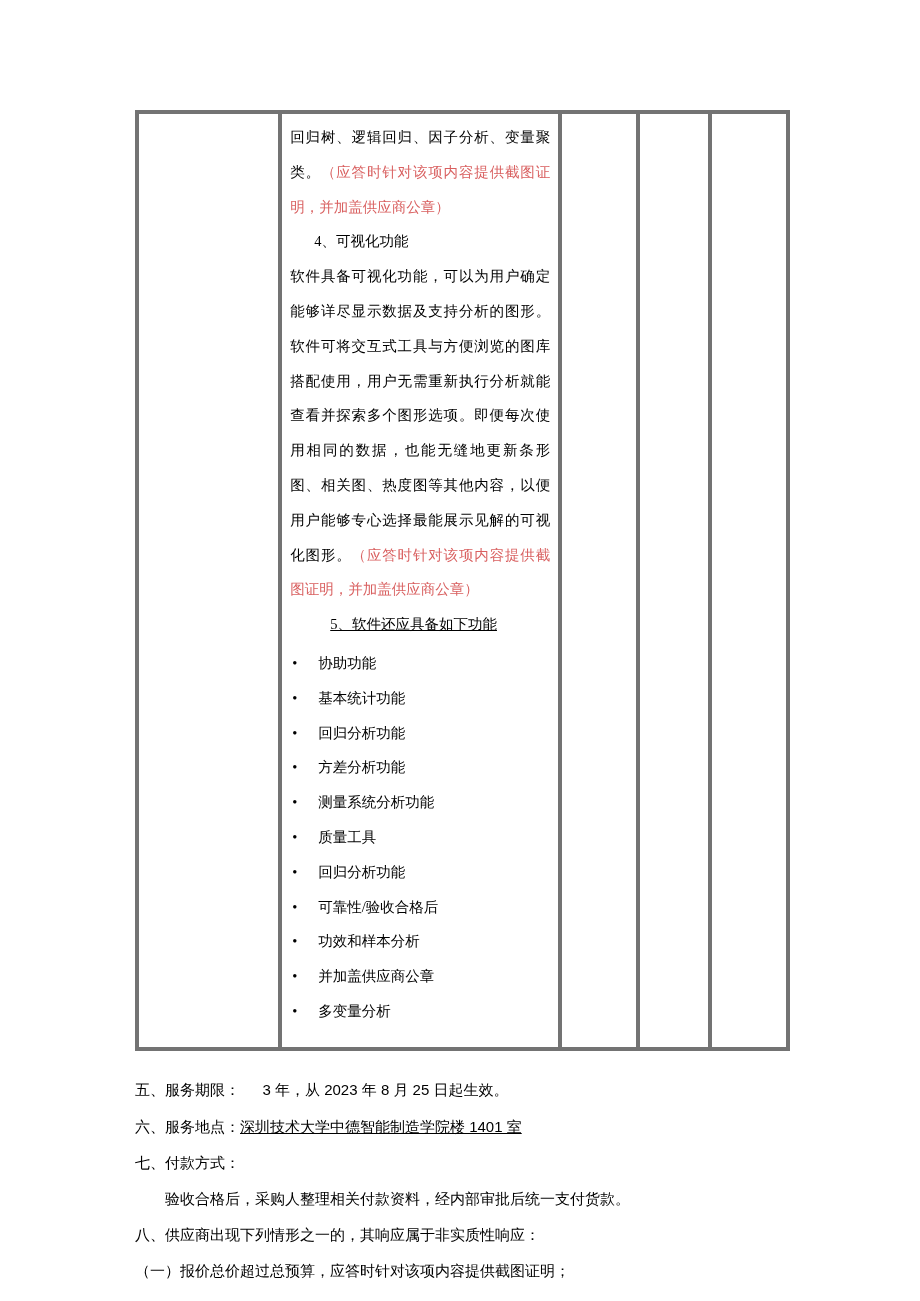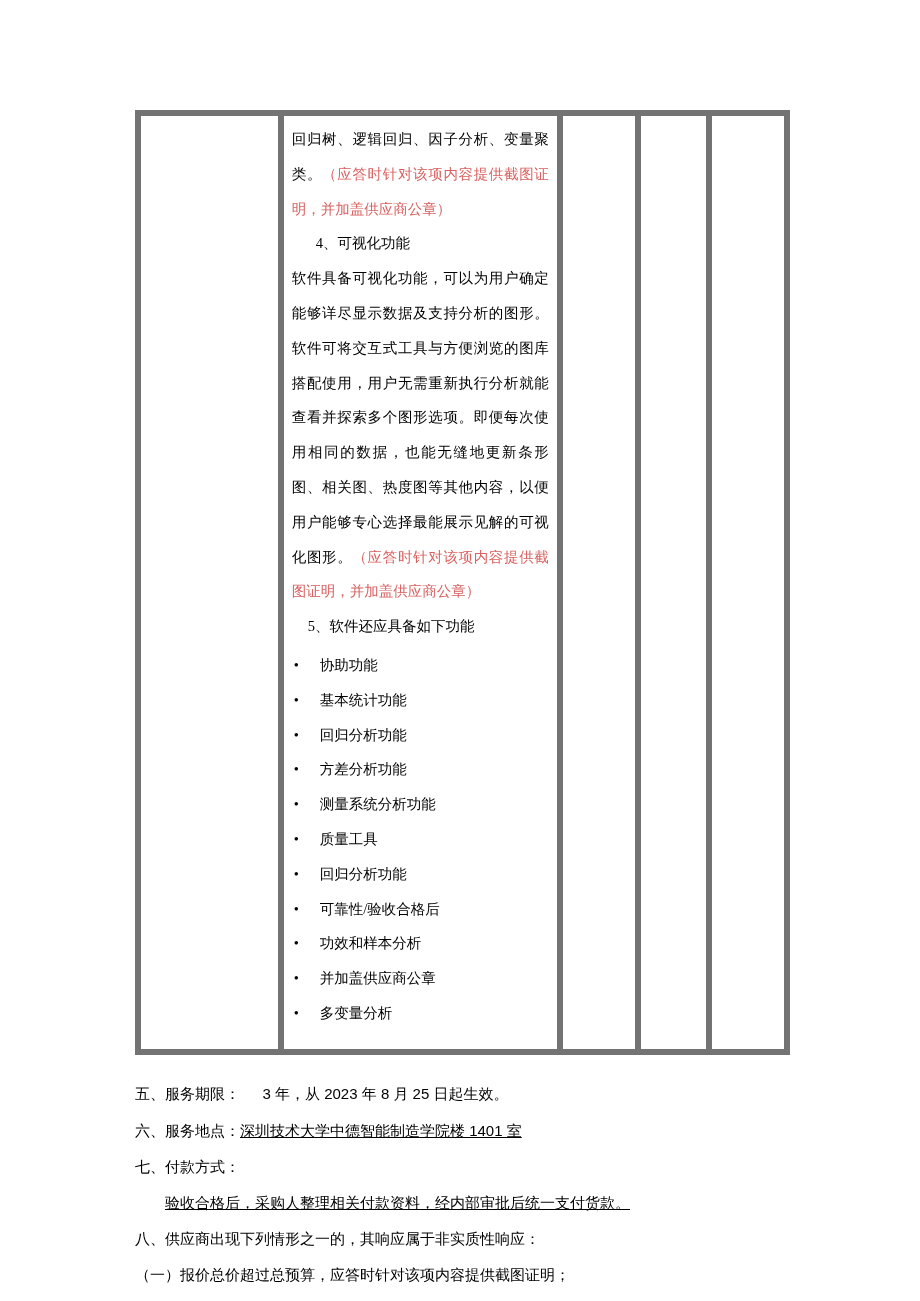--- a/index.html
+++ b/index.html
@@ -13,58 +13,58 @@
       padding: 110px 130px 80px 135px;
       line-height: 1.6;
     }
     table {
       width: 100%;
       border-collapse: collapse;
       table-layout: fixed;
       margin-bottom: 22px;
     }
     td {
-      border: 6px solid #737373;
+      border: 4px solid #737373;
       vertical-align: top;
       padding: 0;
     }
     .col1 { width: 22%; }
     .col2 { width: 43%; }
     .col3 { width: 12%; }
     .col4 { width: 11%; }
     .col5 { width: 12%; }
     .cell-inner {
       padding: 6px 8px 18px 8px;
       text-align: justify;
       text-justify: inter-ideograph;
       line-height: 2.4;
       font-size: 14.5px;
     }
     .red { color: #d96060; }
     .sec-num {
       font-family: Liberation Serif, serif;
       margin-left: 24px;
     }
-    .sec-num2 { margin-left: 16px; }
+    .sec-num2 { margin-left: 40px; text-decoration: underline; }
     .bullets { margin-top: 4px; }
     .bullet-row {
       display: flex;
       align-items: baseline;
       line-height: 2.4;
     }
     .dot {
       width: 28px;
       text-align: left;
       padding-left: 2px;
     }
     .body-line {
       line-height: 2.2;
       margin-bottom: 3px;
     }
-    .indent-body { text-indent: 2em; text-decoration: underline; }
+    .indent-body { text-indent: 2em; }
     .num-font { font-family: Arial, sans-serif; }
     .uline { text-decoration: underline; }
   </style>
 </head>
 <body>
 
 <table>
   <colgroup>
     <col class="col1">
       <col class="col2">

